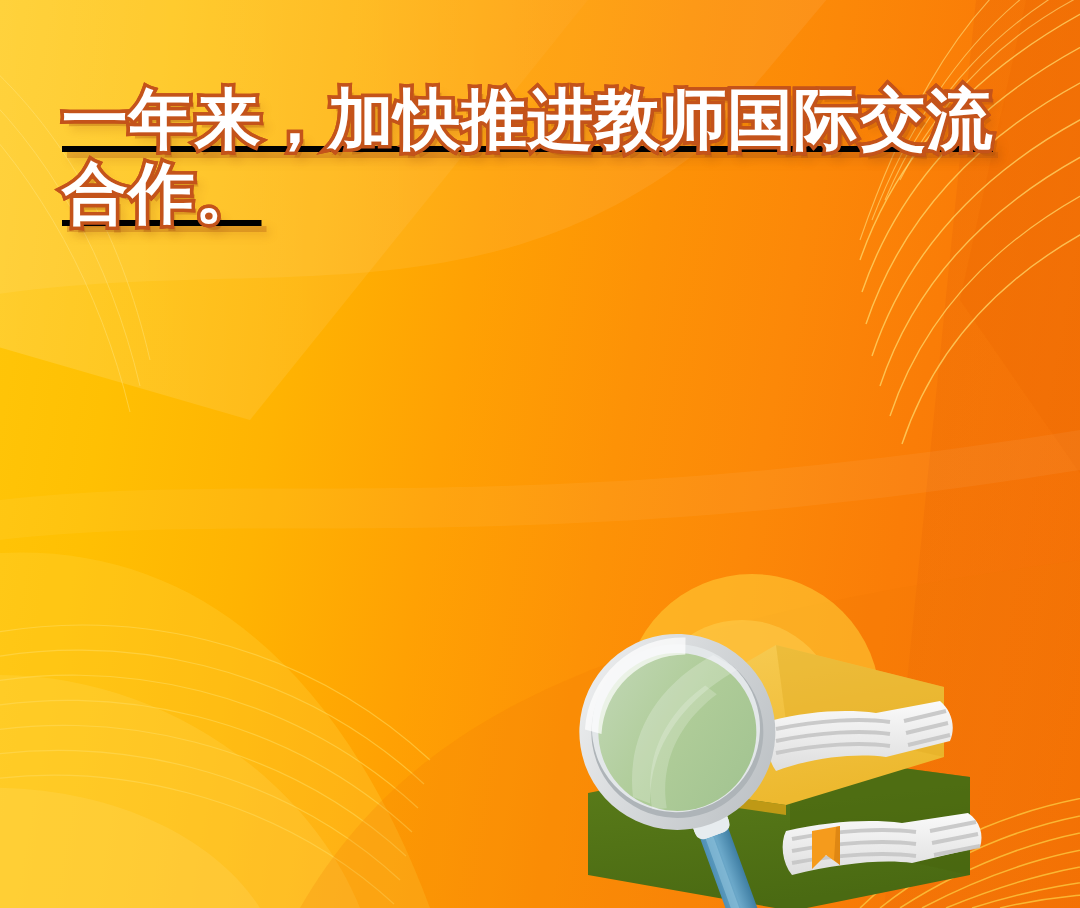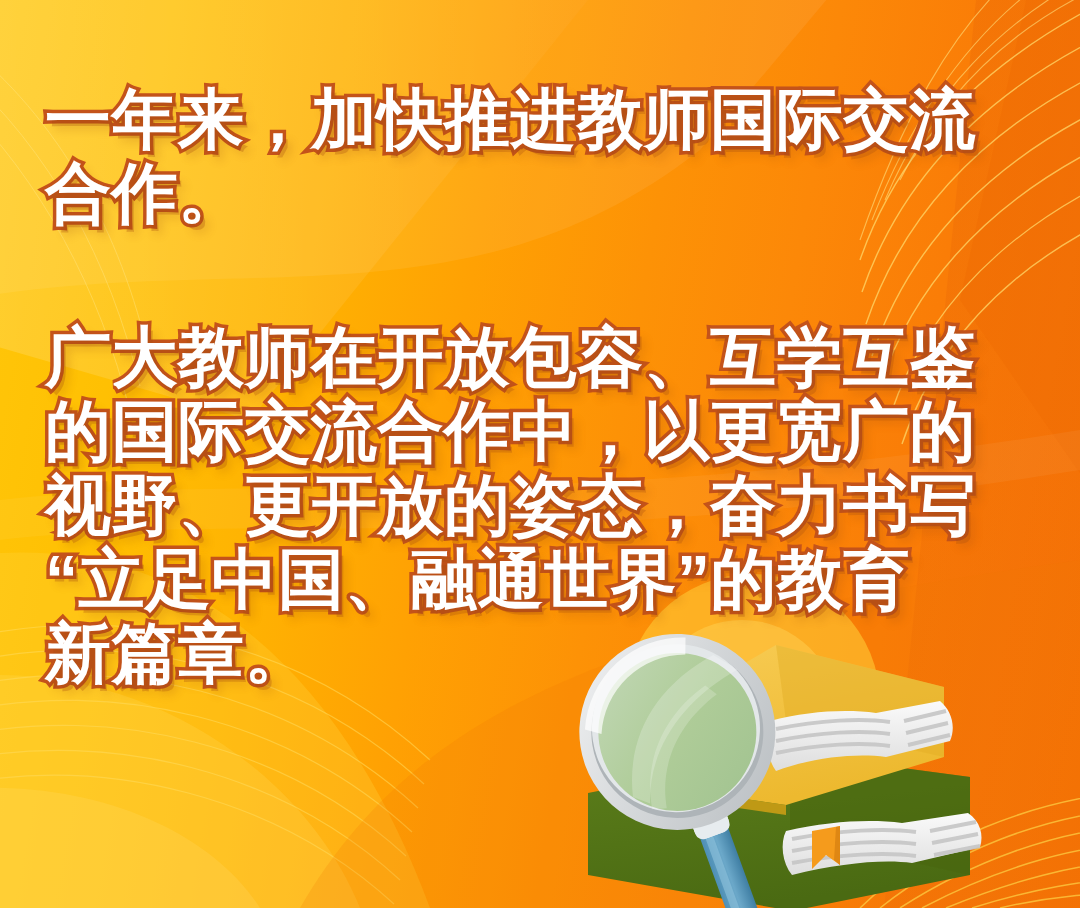--- a/index.html
+++ b/index.html
@@ -30,23 +30,24 @@
     position: absolute;
     inset: 0;
     overflow: hidden;
     pointer-events: none;
   }
   .bg-layer svg { display: block; width: 1080px; height: 908px; }
 
   
   .text-wrap {
     position: absolute;
-    left: 45px;
+    left: 62px;
     top: 82px;
     width: 968px;
+    text-decoration: underline;
   }
   .para {
     color: #ffffff;
     font-weight: 700;
     font-size: 66px;
     line-height: 74px;
     letter-spacing: 0.5px;
     -webkit-text-stroke: 7px #C4531A;
     paint-order: stroke fill;
     text-shadow:
@@ -154,25 +155,20 @@
 
         <circle cx="752" cy="702" r="128" fill="#FFD23B" opacity="0.55"></circle>
         <circle cx="742" cy="716" r="96" fill="#FFE066" opacity="0.35"></circle>
       </g>
     </svg>
   </div>
 
   <div class="text-wrap">
     <div class="para para-1">一年来，加快推进教师国际交流
 合作。</div>
-    <div class="para para-2">广大教师在开放包容、互学互鉴
-的国际交流合作中，以更宽广的
-视野、更开放的姿态，奋力书写
-“立足中国、融通世界”的教育
-新篇章。</div>
   </div>
 
   <div class="illus">
     <svg viewBox="0 0 540 283">
       <defs>
         <linearGradient id="rimg" x1="0" y1="0" x2="1" y2="1">
           <stop offset="0" stop-color="#F2F3F4"></stop>
           <stop offset="0.45" stop-color="#D6D9DB"></stop>
           <stop offset="1" stop-color="#B7BCC0"></stop>
         </linearGradient>

